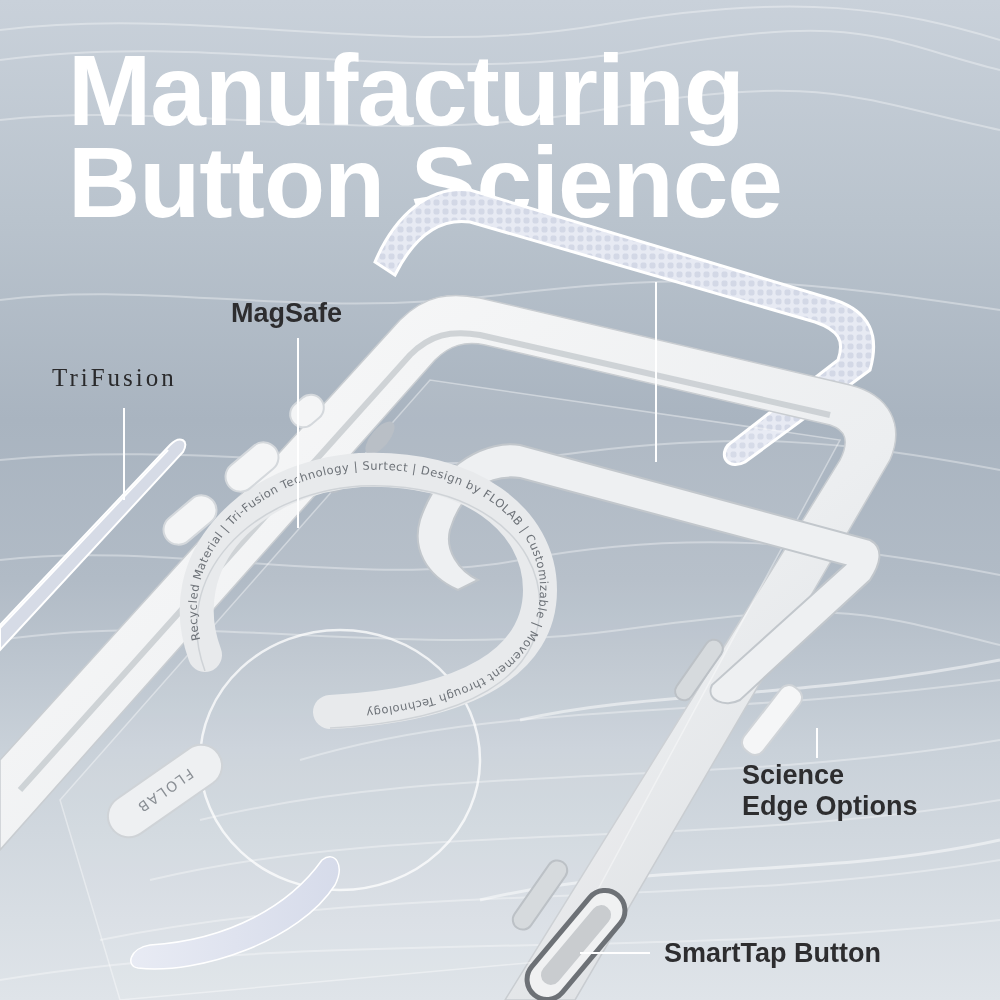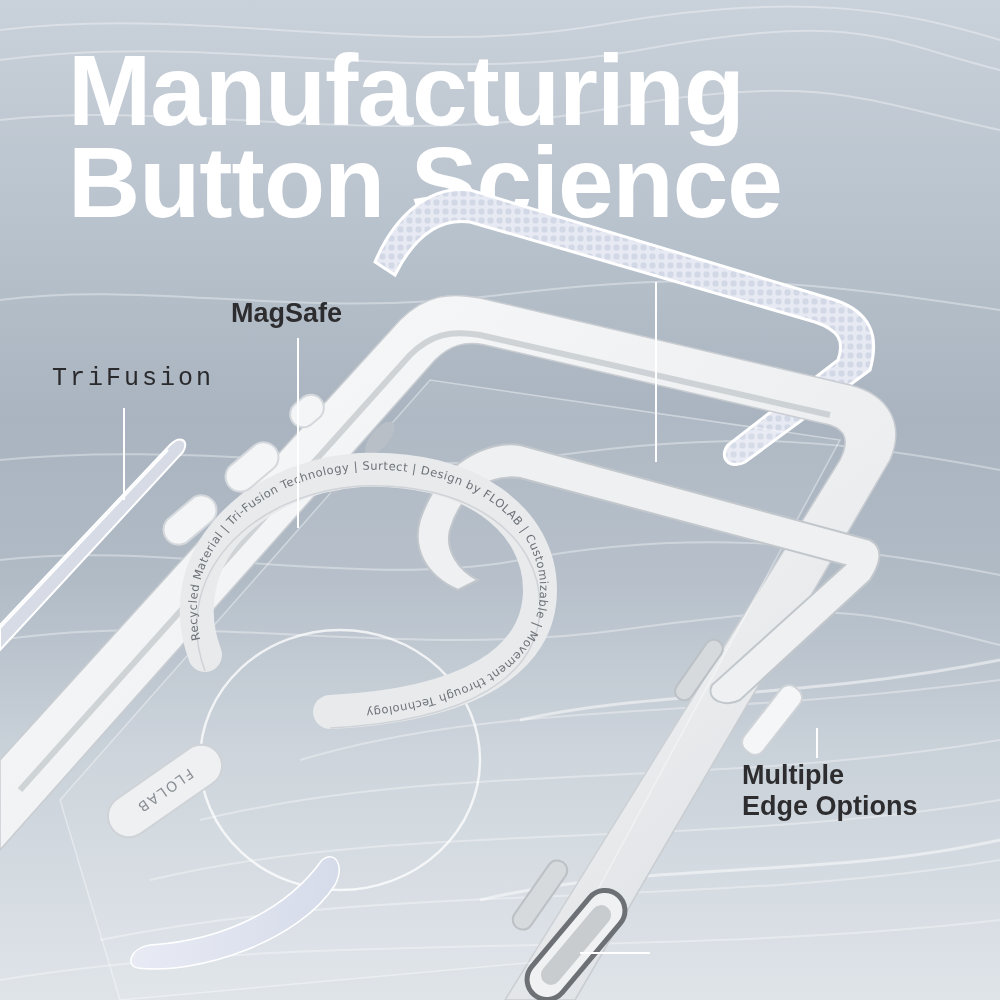--- a/index.html
+++ b/index.html
@@ -19,21 +19,21 @@
   .product { position: absolute; inset: 0; z-index: 2; }
   .callout {
     position: absolute; color: #2d2d2f; font-weight: 700; font-size: 27px;
     line-height: 31px; z-index: 4; margin: 0;
   }
   .callout span { display: block; }
   .leader { position: absolute; background: #ffffff; z-index: 3; }
   .brand {
     position: absolute; left: 52px; top: 364px; z-index: 4;
     color: #2a2a2c; font-size: 25px; letter-spacing: 3px; font-weight: 400;
-    font-family: Liberation Mono, monospace;
+    font-family: Liberation Serif, serif;
   }
 </style>
 </head>
 <body>
 
 <div class="stage">
 
   <svg class="waves" viewBox="0 0 1000 1000" preserveAspectRatio="none">
     <g fill="none" stroke="#ffffff" stroke-opacity="0.35" stroke-width="2">
       <path d="M0 30 C200 5 400 60 600 25 S900 10 1000 40"></path>
@@ -145,20 +145,23 @@
   <div class="leader" style="left:123px; top:408px; width:2px; height:92px;"></div>
 
   <div class="callout" style="left:231px; top:270px;margin-top:28px;">
     <span>MagSafe</span>
   </div>
   <div class="leader" style="left:297px; top:338px; width:2px; height:190px;"></div>
 
   <div class="leader" style="left:655px; top:282px; width:2px; height:180px;"></div>
 
   <div class="callout" style="left:742px; top:760px;">
-    <span>Multiple</span>
+    <span>Science</span>
     <span>Edge Options</span>
   </div>
   <div class="leader" style="left:816px; top:728px; width:2px; height:30px;"></div>
 
+  <div class="callout" style="left:664px; top:938px;">
+    <span>SmartTap Button</span>
+  </div>
   <div class="leader" style="left:580px; top:952px; width:70px; height:2px;"></div>
 
 </div>
 
 </body></html>

